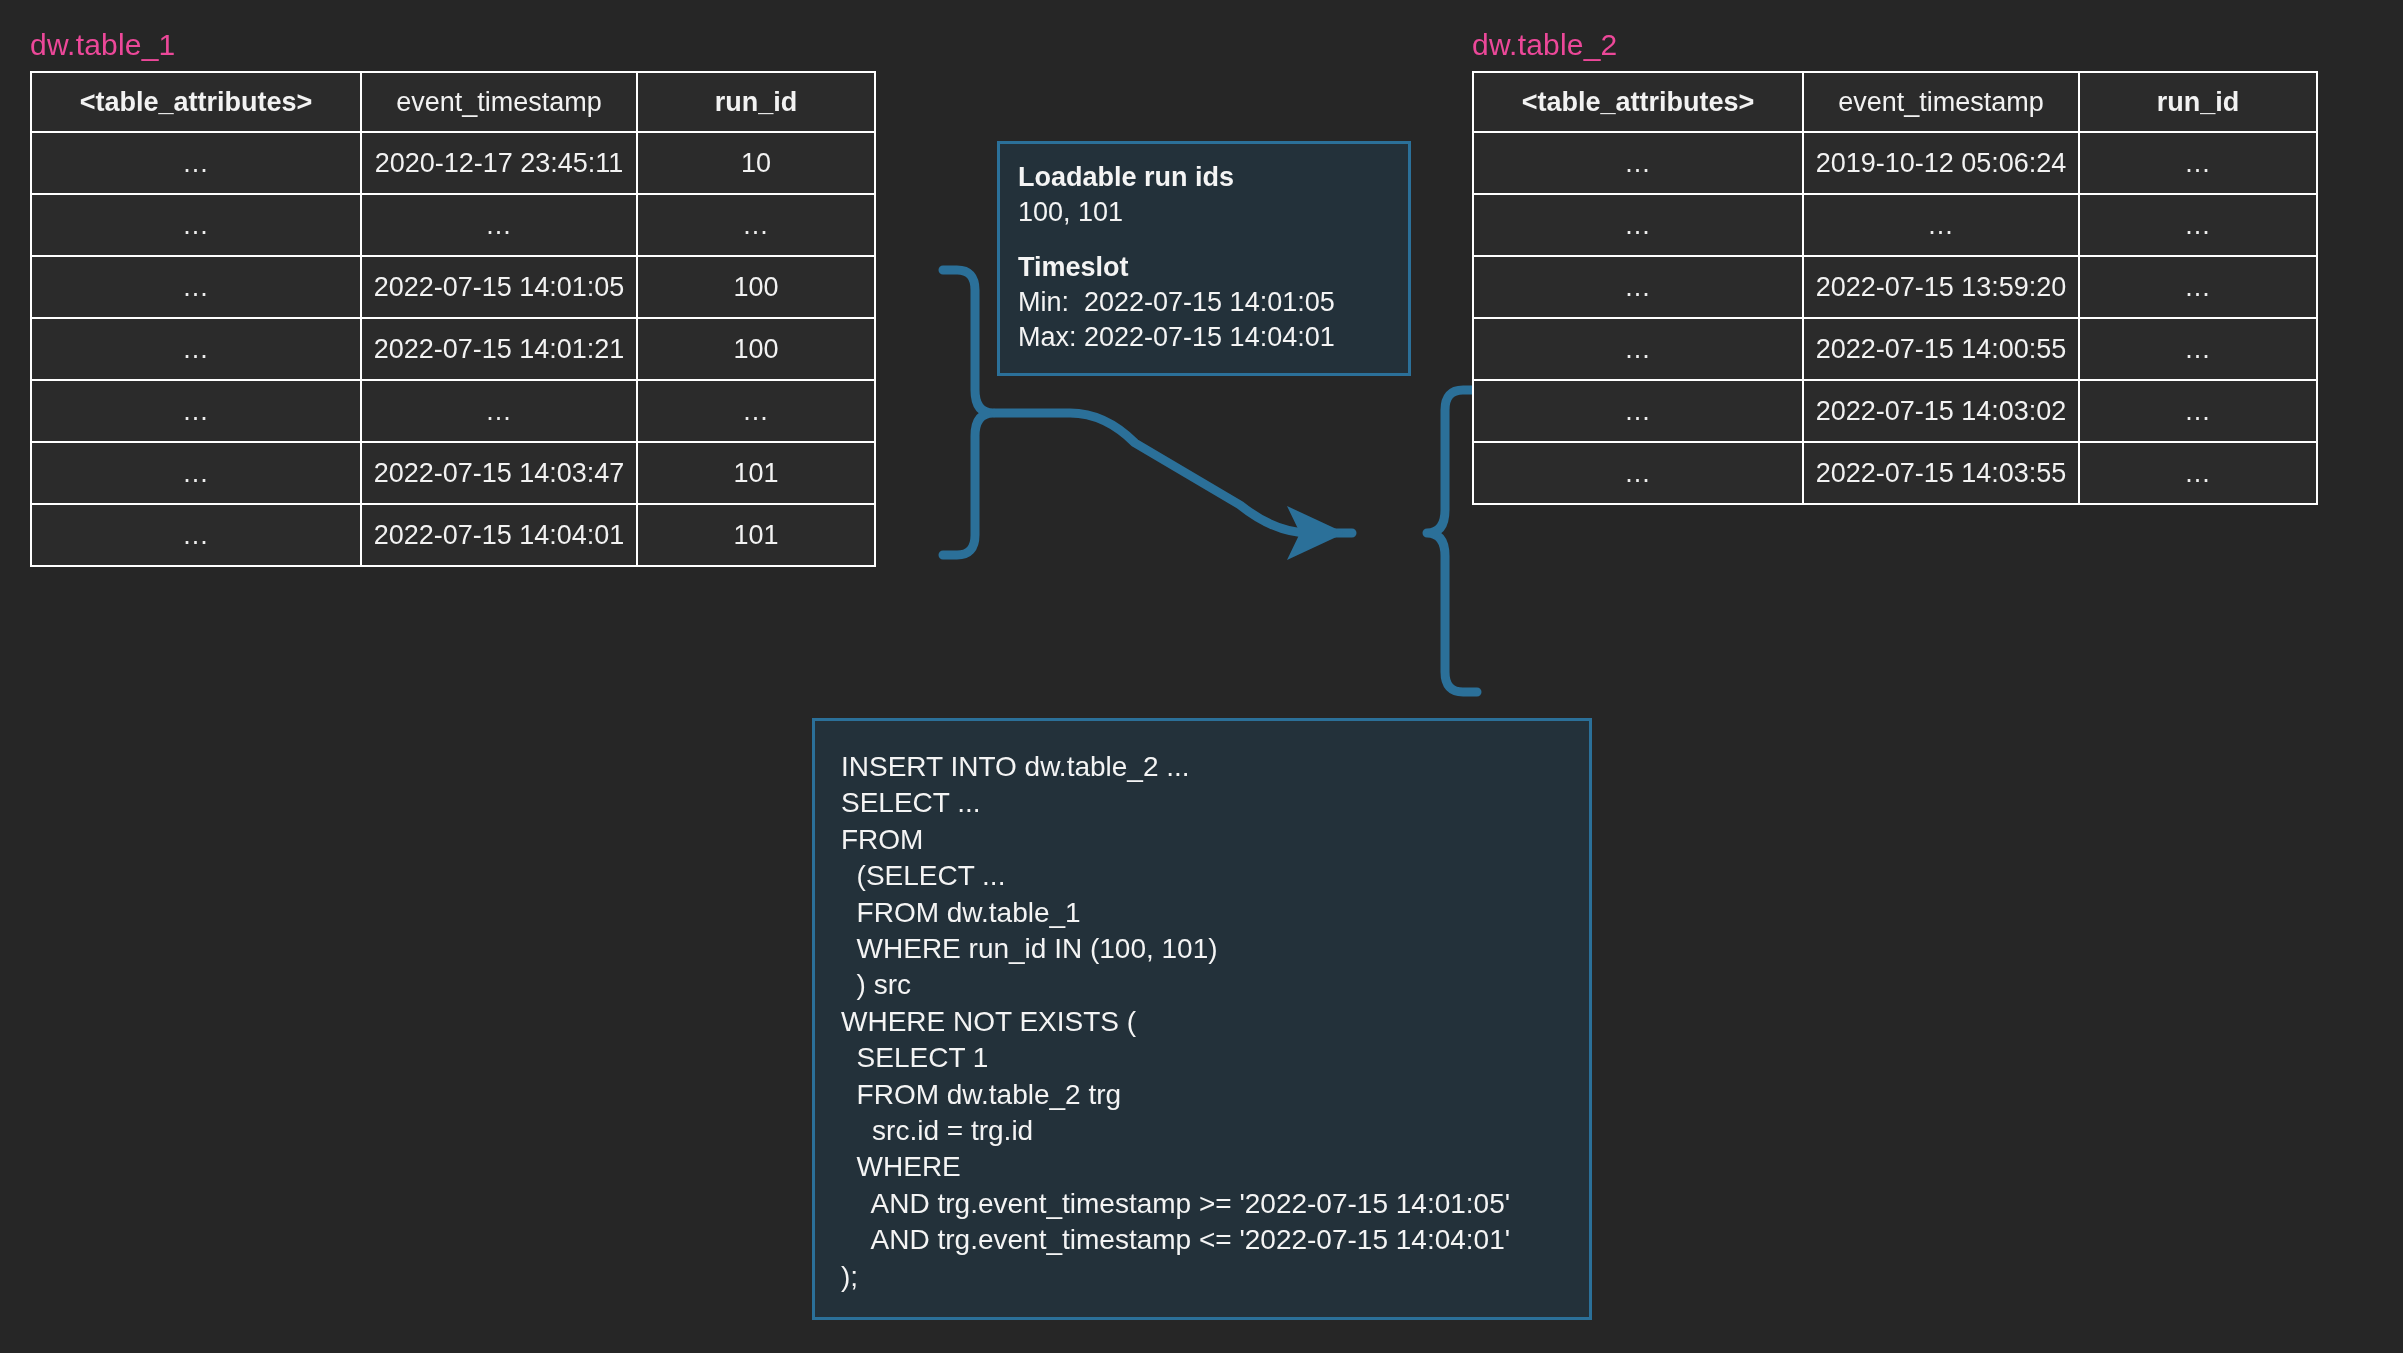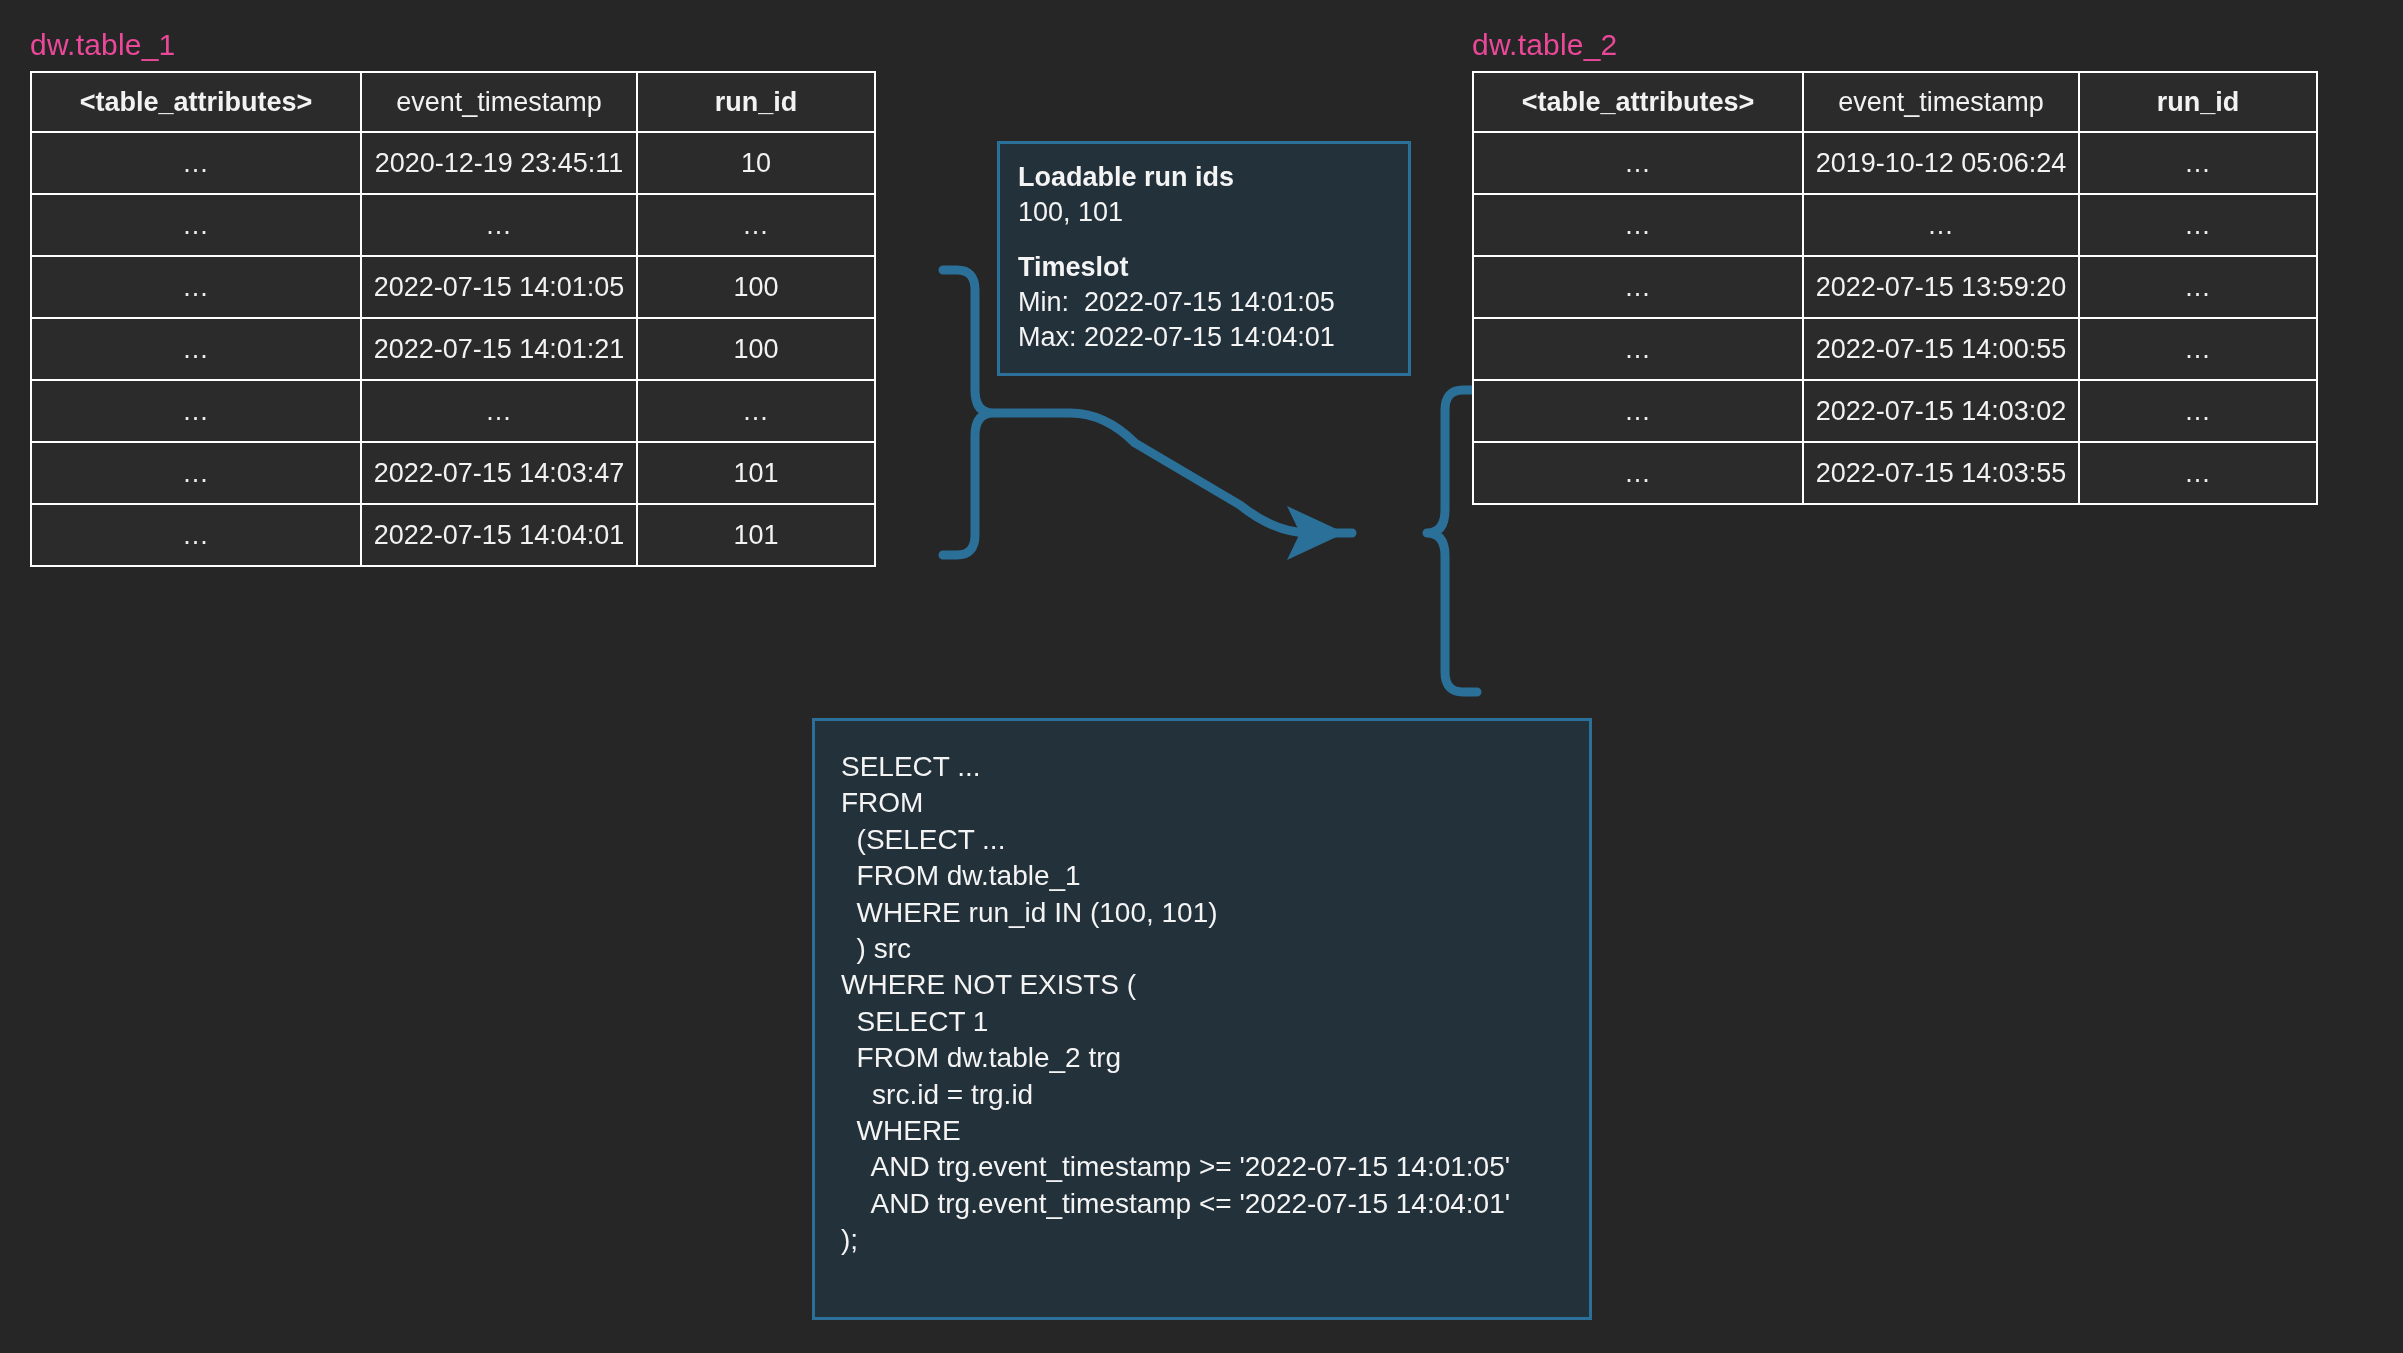--- a/index.html
+++ b/index.html
@@ -158,21 +158,21 @@
       <thead>
         <tr>
           <th class="bold-head">&lt;table_attributes&gt;</th>
           <th>event_timestamp</th>
           <th class="bold-head">run_id</th>
         </tr>
       </thead>
       <tbody>
         <tr>
           <td class="ellipsis">...</td>
-          <td>2020-12-19 23:45:11</td>
+          <td>2020-12-17 23:45:11</td>
           <td>10</td>
         </tr>
         <tr>
           <td class="ellipsis">...</td>
           <td class="ellipsis">...</td>
           <td class="ellipsis">...</td>
         </tr>
         <tr>
           <td class="ellipsis">...</td>
           <td>2022-07-15 14:01:05</td>
@@ -255,20 +255,21 @@
         <tr>
           <td class="ellipsis">...</td>
           <td>2022-07-15 14:03:55</td>
           <td class="ellipsis">...</td>
         </tr>
       </tbody>
     </table>
   </div>
 
   <div class="sql-box" style="left:812px; top:718px; width:780px; height:602px;">
+    <div class="sql-line">INSERT INTO dw.table_2 ...</div>
     <div class="sql-line">SELECT ...</div>
     <div class="sql-line">FROM</div>
     <div class="sql-line">  (SELECT ...</div>
     <div class="sql-line">  FROM dw.table_1</div>
     <div class="sql-line">  WHERE run_id IN (100, 101)</div>
     <div class="sql-line">  ) src</div>
     <div class="sql-line">WHERE NOT EXISTS (</div>
     <div class="sql-line">  SELECT 1</div>
     <div class="sql-line">  FROM dw.table_2 trg</div>
     <div class="sql-line">    src.id = trg.id</div>

